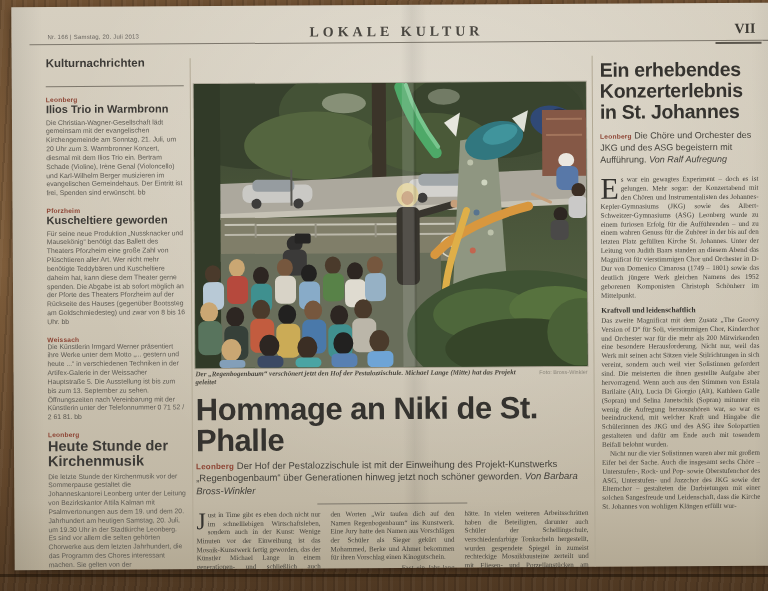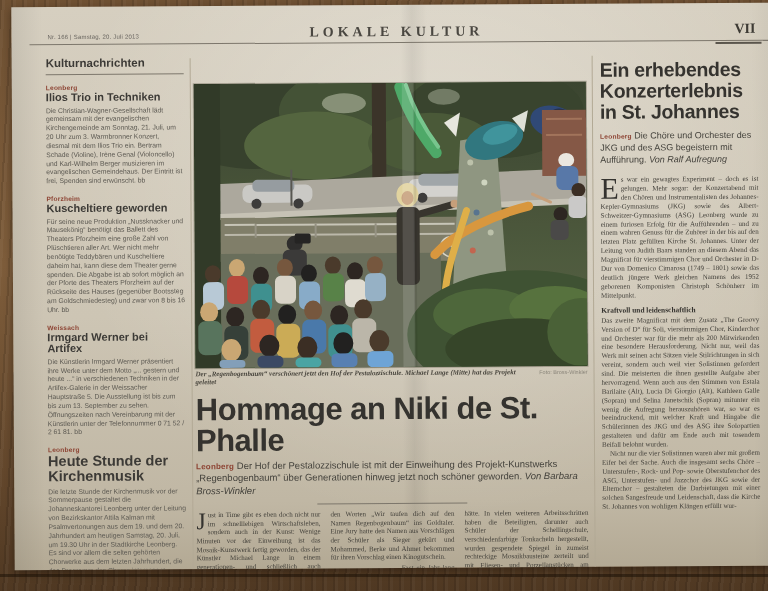--- a/index.html
+++ b/index.html
@@ -29,21 +29,21 @@
     font-size:14px;font-weight:700;color:#3d3a34;margin-left:43px;}
   .mast-rule{position:absolute;left:18px;right:10px;top:37px;height:1px;background:#7d776c;}
   .folio-rule{position:absolute;right:20px;top:39px;width:46px;height:2px;background:#5a554c;}
   
   .vrule{position:absolute;top:52px;bottom:0;width:1px;background:#b2a995;}
   .vr1{left:178px;}
   .vr2{left:580px;}
   
   .left-col{position:absolute;left:34px;top:50px;width:138px;}
   .col-head{margin:0 0 3px 0;font-size:11.5px;font-weight:700;color:#3c3a36;
-    border-bottom:1px solid #7d776c;padding-bottom:5px;}
+    border-bottom:1px solid #7d776c;padding-bottom:17px;}
   .news-item{margin-top:9px;}
   .kicker-red{font-size:6.6px;font-weight:700;color:#8d4434;letter-spacing:.2px;}
   .news-title{margin:1px 0 3px 0;font-size:11px;line-height:1.05;font-weight:700;color:#3c3a36;}
   .news-title.big{font-size:14.5px;}
   .news-body{margin:0;font-size:6.8px;line-height:1.3;color:#5c5952;text-align:left;}
   
   .center-col{position:absolute;left:182px;top:78px;width:392px;}
   .photo{margin:0;width:392px;height:284px;overflow:hidden;background:#3a4a30;
     box-shadow:0 0 0 1px rgba(90,85,70,.4);}
   .caption-row{display:flex;justify-content:space-between;align-items:baseline;margin-top:2px;}
@@ -93,33 +93,32 @@
   <div class="folio-rule"></div>
 
   <div class="vrule vr1"></div>
   <div class="vrule vr2"></div>
 
   <aside class="left-col">
     <h2 class="col-head">Kulturnachrichten</h2>
 
     <section class="news-item">
       <div class="kicker-red">Leonberg</div>
-      <h3 class="news-title">Ilios Trio in Techniken</h3>
+      <h3 class="news-title">Ilios Trio in Warmbronn</h3>
       <p class="news-body">Die Christian-Wagner-Gesellschaft lädt gemeinsam mit der evangelischen Kirchengemeinde am Sonntag, 21. Juli, um 20 Uhr zum 3. Warmbronner Konzert, diesmal mit dem Ilios Trio ein. Bertram Schade (Violine), Irène Genal (Violoncello) und Karl-Wilhelm Berger musizieren im evangelischen Gemeindehaus. Der Eintritt ist frei, Spenden sind erwünscht. bb</p>
     </section>
 
     <section class="news-item">
       <div class="kicker-red">Pforzheim</div>
       <h3 class="news-title">Kuscheltiere geworden</h3>
       <p class="news-body">Für seine neue Produktion „Nussknacker und Mausekönig“ benötigt das Ballett des Theaters Pforzheim eine große Zahl von Plüschtieren aller Art. Wer nicht mehr benötigte Teddybären und Kuscheltiere daheim hat, kann diese dem Theater gerne spenden. Die Abgabe ist ab sofort möglich an der Pforte des Theaters Pforzheim auf der Rückseite des Hauses (gegenüber Bootssteg am Goldschmiedesteg) und zwar von 8 bis 16 Uhr. bb</p>
     </section>
 
     <section class="news-item">
       <div class="kicker-red">Weissach</div>
-      <h3 class="news-title">Irmgard Werner bei Artifex</h3>
       <p class="news-body">Die Künstlerin Irmgard Werner präsentiert ihre Werke unter dem Motto „... gestern und heute ...“ in verschiedenen Techniken in der Artifex-Galerie in der Weissacher Hauptstraße 5. Die Ausstellung ist bis zum bis zum 13. September zu sehen. Öffnungszeiten nach Vereinbarung mit der Künstlerin unter der Telefonnummer 0 71 52 / 2 61 81. bb</p>
     </section>
 
     <section class="news-item">
       <div class="kicker-red">Leonberg</div>
       <h3 class="news-title big">Heute Stunde der Kirchenmusik</h3>
       <p class="news-body">Die letzte Stunde der Kirchenmusik vor der Sommerpause gestaltet die Johanneskantorei Leonberg unter der Leitung von Bezirkskantor Attila Kalman mit Psalmvertonungen aus dem 19. und dem 20. Jahrhundert am heutigen Samstag, 20. Juli, um 19.30 Uhr in der Stadtkirche Leonberg. Es sind vor allem die selten gehörten Chorwerke aus dem letzten Jahrhundert, die das Programm des Chores interessant machen. Sie gelten von der Entstehungsepoche her als zeitgenössisch, sie klingen allerdings keineswegs „schräg“ oder atonal. Es sind meistens anspruchsvolle Stücke, die melo-</p>
     </section>
   </aside>
 
@@ -284,21 +283,21 @@
       <i class="byline">Von Barbara Bross-Winkler</i>
     </p>
 
     <div class="mid-rule"></div>
 
     <div class="bodycols">
       <div class="bcol">
         <span class="dropcap">J</span><span>ust in Time gibt es eben doch nicht nur im schnelllebigen Wirtschaftsleben, sondern auch in der Kunst: Wenige Minuten vor der Einweihung ist das Mosaik-Kunstwerk fertig geworden, das der Künstler Michael Lange in einem generationen- und schließlich auch schulübergreifenden Projekt gemeinsam mit Schülern und einigen älteren, aber junggebliebenen Bewohnern des Seniorenheims am Parksee im Hof der Pestalozzischule geschaffen hat.</span>
       </div>
       <div class="bcol">
-        <p>den Worten „Wir taufen dich auf den Namen Regenbogenbaum“ ins Goldtaler. Eine Jury hatte den Namen aus Vorschlägen der Schüler als Sieger gekürt und Mohammed, Berke und Ahmet bekommen für ihren Vorschlag einen Kinogutschein.</p>
+        <p>den Worten „Wir taufen dich auf den Namen Regenbogenbaum“ ins Kunstwerk. Eine Jury hatte den Namen aus Vorschlägen der Schüler als Sieger gekürt und Mohammed, Berke und Ahmet bekommen für ihren Vorschlag einen Kinogutschein.</p>
         <div class="q-row">
           <div class="pullquote">Ein Symbol voller Kraft.</div>
           <p class="q-text indent">Fast ein Jahr lang hat die Entstehung des Regenbogenbaums gedauert, in die aus Sicherheitsgründen auch ein Statiker involviert war. Lange und die Schüler der Pes-</p>
         </div>
       </div>
       <div class="bcol">
         <p>hätte. In vielen weiteren Arbeitsschritten haben die Beteiligten, darunter auch Schüler der Schellingschule, verschiedenfarbige Tonkacheln hergestellt, wurden gespendete Spiegel in zumeist rechteckige Mosaikbausteine zerteilt und mit Fliesen- und Porzellanstücken am Kunstwerk aufgetragen und verfugt. Ein ganzer dunkelblauer Teller hat hier ebenso eine neue Heimat gefunden wie das gelbe Kännchen voller „Goldtaler“, das Lange am Ende noch als i-Tüpfelchen oben an-</p>
       </div>
     </div>
   </main>

